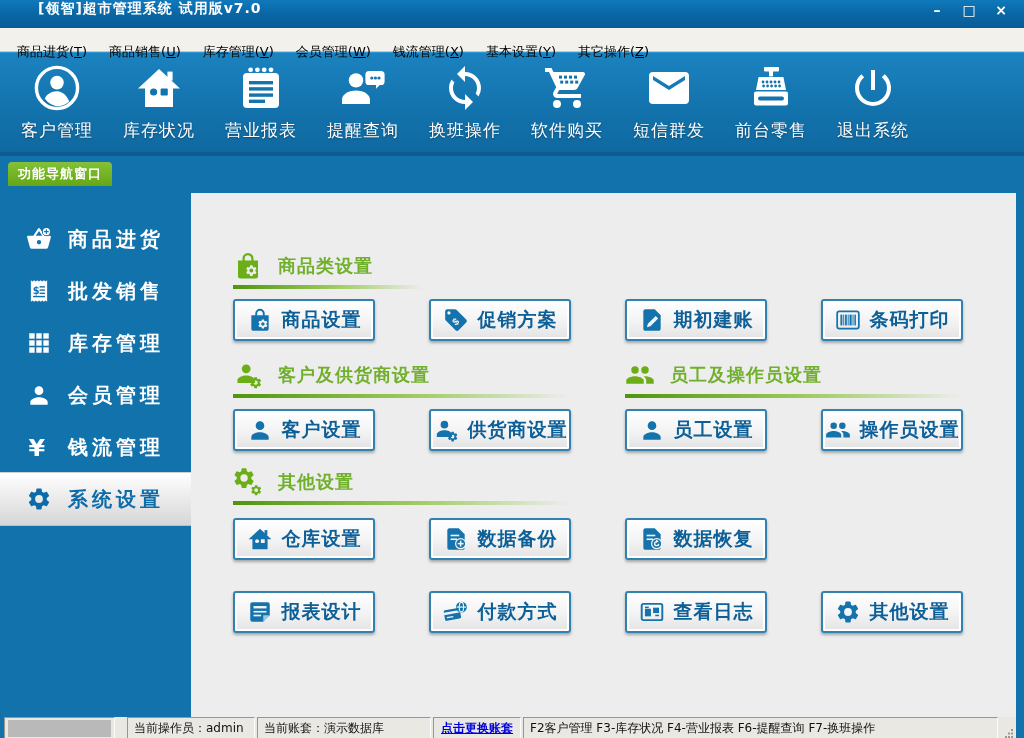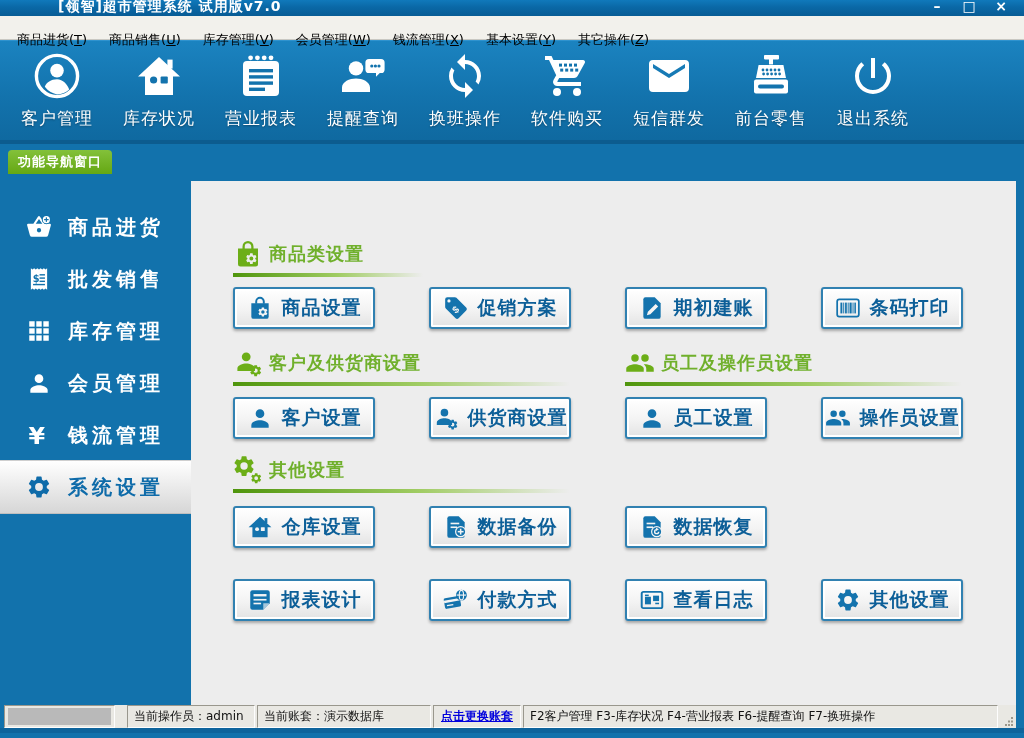--- a/index.html
+++ b/index.html
@@ -1,22 +1,22 @@
 <!DOCTYPE html>
 <html><head>
 <meta charset="utf-8">
 <style>
   * { margin:0; padding:0; box-sizing:border-box; }
   html,body { background:#d8d8d8; }
   body { font-family:"DejaVu Sans","Liberation Sans",sans-serif; }
   .window { width:1024px; height:738px; background:#1272ac; position:relative; overflow:hidden; }
 
   
-  .titlebar { height:16px; background:linear-gradient(#1079bb,#0a68a6 45%,#085c95);
-    display:flex; align-items:flex-end; padding-left:58px; }
+  .titlebar { height:28px; background:linear-gradient(#1079bb,#0a68a6 45%,#085c95);
+    display:flex; align-items:flex-start; padding-left:38px; }
   .title { color:#fff; font-size:14px; font-weight:bold; letter-spacing:1px; }
   .win-controls { margin-left:auto; display:flex; align-items:center; padding-right:10px; gap:6px; }
   .winbtn { width:26px; height:20px; color:#fff; font-size:14px; font-weight:bold;
     display:flex; align-items:center; justify-content:center; cursor:default; }
 
   
   .menubar { height:24px; background:#f2f1ec; display:flex; align-items:center; padding-left:6px;
     border-bottom:1px solid #c9c8c2; }
   .menu-item { font-size:13px; color:#000; padding:0 11px; white-space:nowrap;margin-top:25px; }
   .menu-item u { text-decoration:underline; }
@@ -52,21 +52,21 @@
   .content { flex:1; background:#ededed; margin-right:8px; padding-left:42px; overflow:hidden; }
   .crow { display:grid; grid-template-columns:repeat(4,196px); align-items:center; }
   .crow:nth-child(1){ margin-top:58px; }
   .crow:nth-child(2){ margin-top:8px; }
   .crow:nth-child(3){ margin-top:19px; }
   .crow:nth-child(4){ margin-top:9px; }
   .crow:nth-child(5){ margin-top:16px; }
   .crow:nth-child(6){ margin-top:11px; }
   .crow:nth-child(7){ margin-top:31px; }
 
-  .section-header { position:relative; display:flex; align-items:center; gap:6px; height:40px;
+  .section-header { position:relative; display:flex; align-items:center; gap:15px; height:40px;
     padding-bottom:10px; --uw:337px; }
   .section-header .icon { --icon-bg:#ededed; }
   .section-header.narrow { --uw:190px; }
   .section-header::after { content:""; position:absolute; left:0; bottom:2px; height:4px; width:var(--uw);
     background:linear-gradient(90deg,#4f950c,#a0cc63 55%,rgba(237,237,237,0)); }
   .hicon { width:30px; height:30px; color:#6cae17; }
   .htitle { font-size:18px; font-weight:bold; color:#70b02c; letter-spacing:1px; white-space:nowrap; }
 
   .tile-button { width:142px; height:42px; display:flex; align-items:center; justify-content:center;
     gap:9px; background:linear-gradient(#ffffff,#f3f3f3 55%,#e3e3e3); border:2px solid #3181b1;

